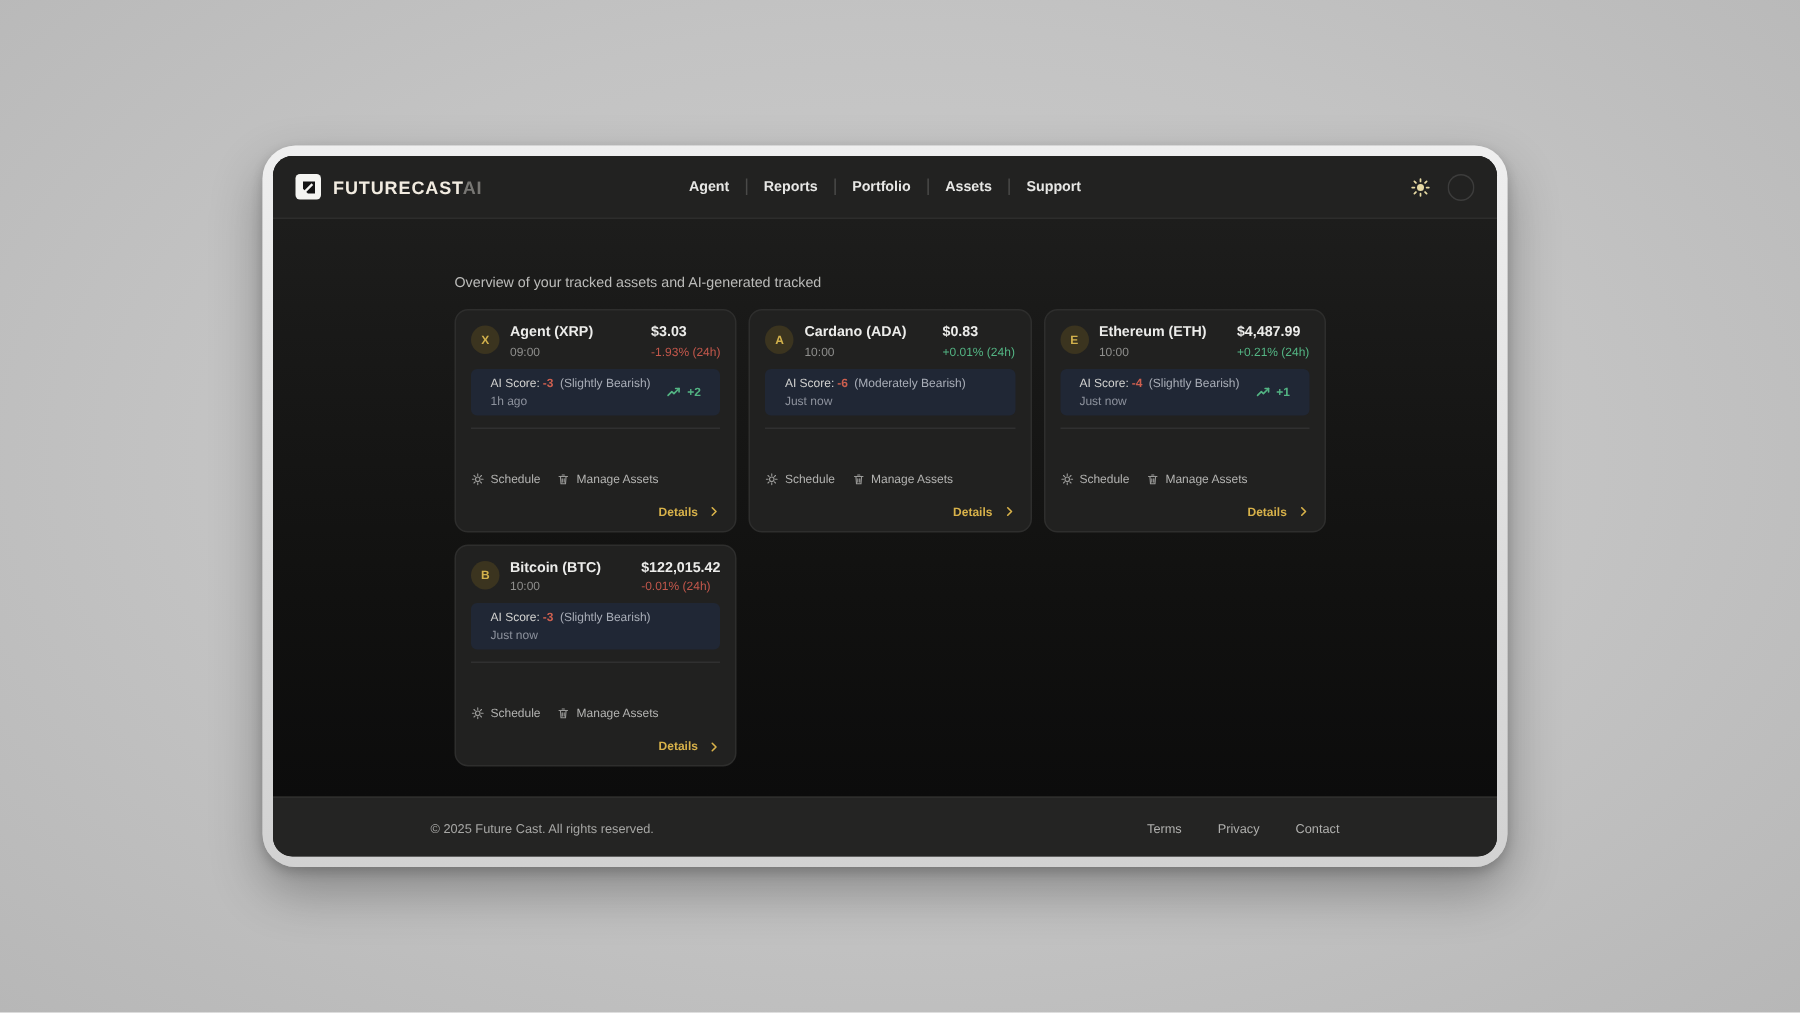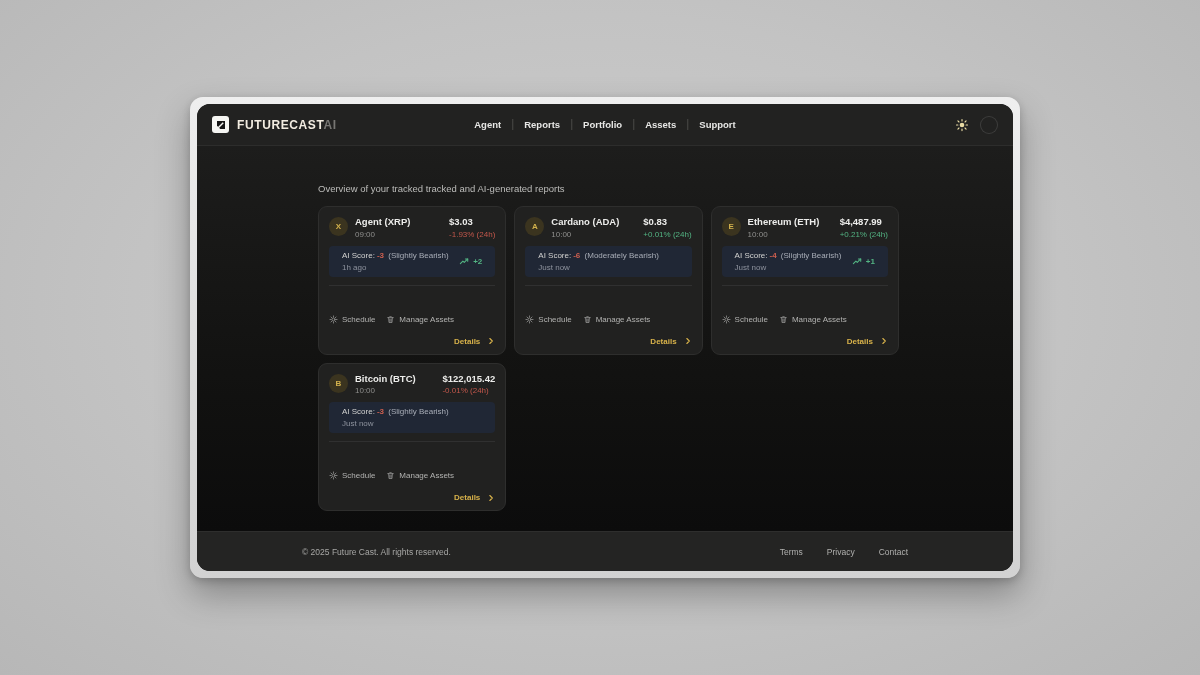--- a/index.html
+++ b/index.html
@@ -5,22 +5,22 @@
   * { margin:0; padding:0; box-sizing:border-box; }
   html,body { width:1200px; height:675px; overflow:hidden; }
   body {
     font-family:"Liberation Sans", sans-serif;
     background: radial-gradient(ellipse at 50% 45%, #cdcdcd 0%, #c3c3c3 55%, #b7b7b7 100%);
     position:relative;
   }
 
   
   .frame {
-    position:absolute; left:190px; top:97px; width:830px; height:481px;
-    border-radius:13px; padding:7px;
+    position:absolute; left:175px; top:97px; width:830px; height:481px;
+    border-radius:22px; padding:7px;
     background:linear-gradient(180deg,#efefef 0%, #dcdcdc 60%, #d2d2d2 100%);
     box-shadow:0 16px 34px rgba(0,0,0,.30), 0 3px 8px rgba(0,0,0,.18);
   }
   .window {
     width:100%; height:100%; border-radius:13px; overflow:hidden;
     background:#151515; display:flex; flex-direction:column;
   }
 
   
   .topbar {
@@ -156,21 +156,21 @@
             <circle cx="12" cy="12" r="4" fill="currentColor" stroke="none"></circle>
             <path d="M12 2.5v2.5M12 19v2.5M2.5 12h2.5M19 12h2.5M5 5l1.8 1.8M17.2 17.2L19 19M19 5l-1.8 1.8M6.8 17.2L5 19"></path>
           </svg>
         </span>
         <span class="avatar"></span>
       </div>
     </div>
 
     <div class="content">
       <div class="container">
-        <div class="page-subtitle">Overview of your tracked tracked and AI-generated reports</div>
+        <div class="page-subtitle">Overview of your tracked assets and AI-generated tracked</div>
 
         <div class="cards-grid">
 
           <div class="card">
             <div class="card-head">
               <span class="asset-icon">X</span>
               <span>
                 <div class="asset-name">Agent (XRP)</div>
                 <div class="asset-time">09:00</div>
               </span>

